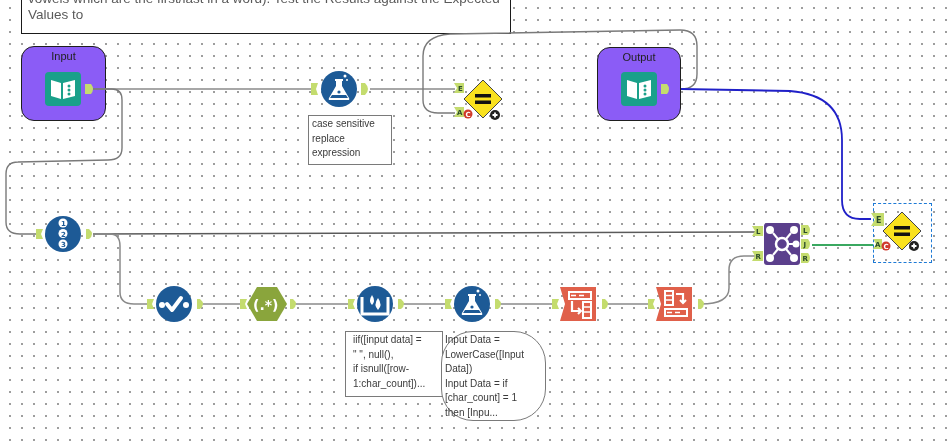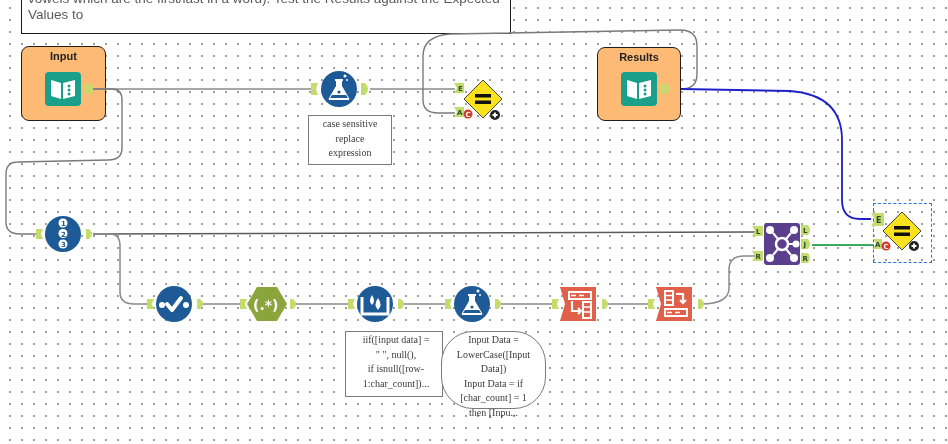--- a/index.html
+++ b/index.html
@@ -13,46 +13,46 @@
   }
   .abs{position:absolute;}
   .comment-box{
     left:21px;top:-14px;width:490px;height:48px;
     border:1.5px solid #1a1a1a;background:#fff;
     box-sizing:border-box;padding:4px 6px 0 6px;
     font-family:"Liberation Sans",sans-serif;font-size:13.5px;line-height:16px;color:#5a5a5a;
     overflow:hidden;
   }
   .container-box{
-    border:1px solid #1e1e1e;border-radius:8px;background:#fdba74;box-sizing:border-box;font-weight:bold;
+    border:1px solid #1e1e1e;border-radius:13px;background:#8b5cf6;box-sizing:border-box;
   }
   .container-title{
     position:absolute;left:0;right:0;top:3px;text-align:center;
     font-family:"Liberation Sans",sans-serif;font-size:11px;color:#222;
   }
   .annot{
     border:1px solid #7a7a7a;background:#fff;box-sizing:border-box;
-    font-family:Liberation Serif, serif;font-size:10px;line-height:14.5px;color:#3a3a3a;
-    padding:1px 3px;white-space:pre-line;text-align:center;
+    font-family:Liberation Sans, sans-serif;font-size:10px;line-height:14.5px;color:#3a3a3a;
+    padding:1px 3px;white-space:pre-line;
   }
   svg.wires{position:absolute;left:0;top:0;}
   .tool{position:absolute;}
 </style>
 </head>
 <body>
 
 <div class="abs comment-box">
   <div>vowels which are the first/last in a word). Test the Results against the Expected Values to</div>
 </div>
 
 <div class="abs container-box" style="left:21px;top:46px;width:85px;height:75px;">
   <div class="container-title">Input</div>
 </div>
 <div class="abs container-box" style="left:597px;top:47px;width:84px;height:74px;">
-  <div class="container-title">Results</div>
+  <div class="container-title">Output</div>
 </div>
 
 <div class="abs" style="left:873px;top:203px;width:59px;height:60px;border:1px dashed #1d7ad6;box-sizing:border-box;"></div>
 
 <svg class="wires" width="948" height="444">
 
   <path d="M93 89 L312 89" stroke="#8a8a8a" stroke-width="1.6" fill="none"></path>
 
   <path d="M93 89 L112 89 Q122 89 122 100 L122 148 Q122 160 108 160 L18 162 Q6 162 6 174 L6 222 Q6 234 20 234 L36 234" stroke="#7a7a7a" stroke-width="1.4" fill="none"></path>
 
@@ -230,21 +230,21 @@
     <path d="M2 14 L9 14 L7 19 L9 24 L2 24 Z" fill="#c4dc6e"></path>
     <circle cx="29" cy="19" r="18" fill="#1d5a96"></circle>
     <path d="M25 9 L33 9 L33 11 L32 11 L32 16 L39 28 Q40 30 38 30 L20 30 Q18 30 19 28 L26 16 L26 11 L25 11 Z" fill="#fff"></path>
     <path d="M22 25 L36 25 L38 28 L20 28 Z" fill="#1d5a96"></path>
     <circle cx="29" cy="22" r="1.6" fill="#1d5a96"></circle>
     <circle cx="35" cy="6" r="1.5" fill="#fff"></circle>
       <circle cx="37" cy="10" r="1" fill="#fff"></circle>
     <path d="M52 14 L55 14 Q61 19 55 24 L52 24 Z" fill="#c4dc6e"></path>
   </svg>
 </div>
-<div class="abs annot" style="left:441px;top:331px;width:105px;height:78px;border-radius:32px;">Input Data =
+<div class="abs annot" style="left:441px;top:331px;width:105px;height:90px;border-radius:32px;">Input Data =
 LowerCase([Input
 Data])
 Input Data = if
 [char_count] = 1
 then [Inpu...</div>
 
 <div class="tool" style="left:550px;top:285px;">
   <svg width="62" height="40">
     <path d="M2 14 L9 14 L7 19 L9 24 L2 24 Z" fill="#c4dc6e"></path>
     <path d="M10 2 L46 2 L46 36 L10 36 L15 19 Z" fill="#e0604a"></path>

